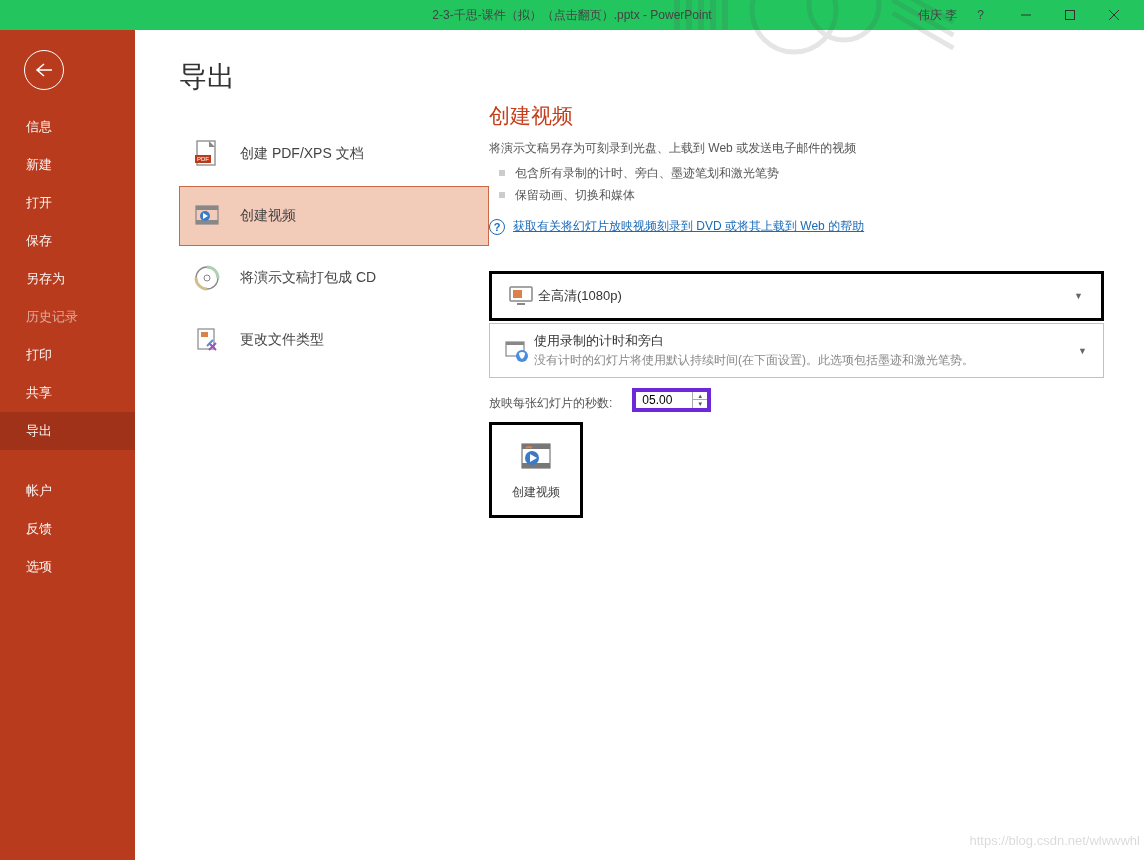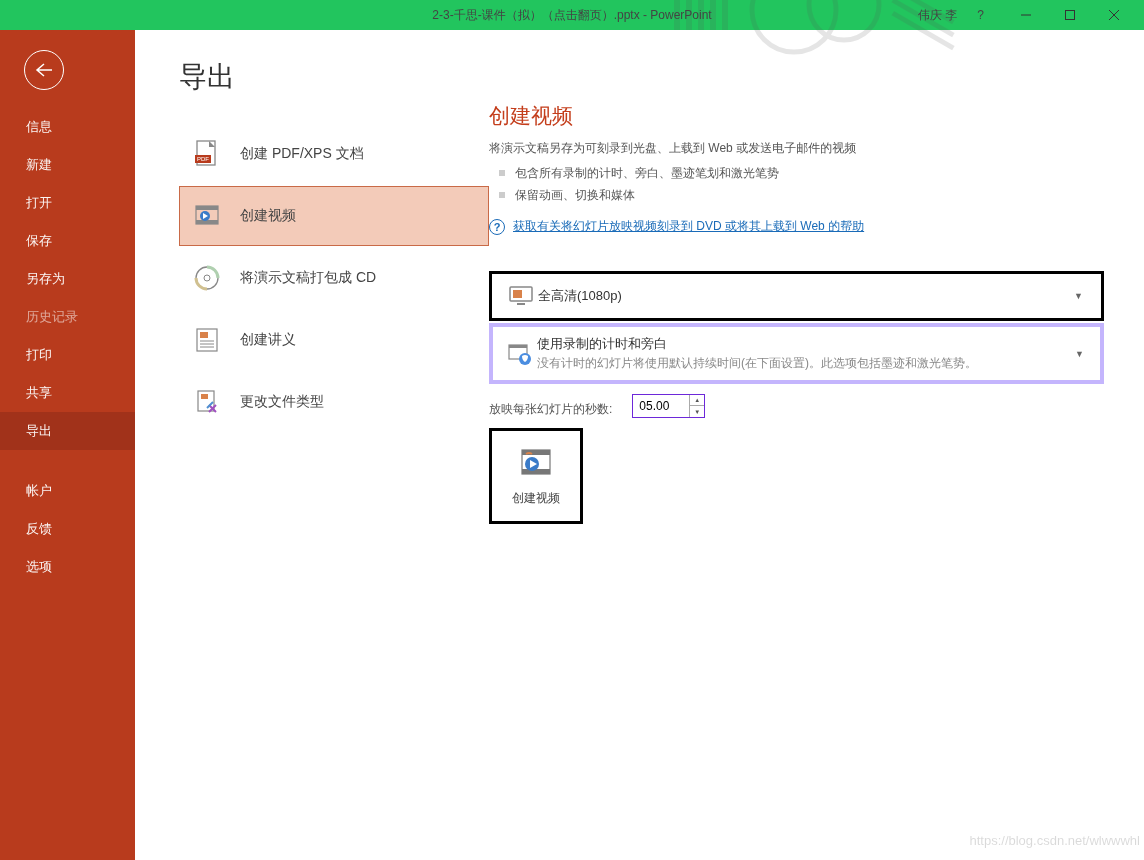--- a/index.html
+++ b/index.html
@@ -33,30 +33,30 @@
 .detail-col { flex: 1; padding-top: 44px; padding-left: 0; }
 .detail-title { font-size: 21px; color: #c43e1c; font-weight: 400; margin-bottom: 10px; }
 .detail-desc { font-size: 12px; color: #555; margin-bottom: 8px; }
 .bullet-row { display: flex; align-items: flex-start; gap: 10px; font-size: 12px; color: #555; margin: 5px 0 0 10px; }
 .bullet { width: 6px; height: 6px; background: #ccc; margin-top: 5px; flex-shrink: 0; }
 .help-row { display: flex; align-items: center; gap: 8px; margin-top: 14px; }
 .help-icon { width: 16px; height: 16px; border-radius: 50%; border: 1.5px solid #1a6bb8; color: #1a6bb8; font-size: 11px; display: flex; align-items: center; justify-content: center; font-weight: bold; }
 .help-link { font-size: 12px; color: #1a6bb8; text-decoration: underline; cursor: pointer; }
 
 .opt-box { border: 3px solid #000; margin-top: 36px; padding: 2px; }
-.opt-box.thin { border: 4px solid #c4b5fd; margin-top: 2px; padding: 0; }
+.opt-box.thin { border: 1px solid #c4b5fd; margin-top: 2px; padding: 0; }
 .dropdown { display: flex; align-items: center; padding: 8px 10px; cursor: pointer; position: relative; }
 .dropdown .dd-icon { width: 34px; display: flex; justify-content: center; }
 .dd-text { flex: 1; }
 .dd-title { font-size: 13px; color: #333; }
 .dd-sub { font-size: 12px; color: #888; margin-top: 2px; }
 .dd-arrow { font-size: 9px; color: #666; padding-right: 6px; }
 
 .seconds-row { display: flex; align-items: flex-end; gap: 20px; margin-top: 10px; font-size: 12px; color: #555; }
-.spinner { display: flex; align-items: stretch; border: 1px solid #6d28d9; height: 24px; }
+.spinner { display: flex; align-items: stretch; border: 4px solid #6d28d9; height: 24px; }
 .spinner input { border: none; width: 56px; padding: 0 6px; font-size: 12px; outline: none; }
 .spin-btns { display: flex; flex-direction: column; border-left: 1px solid #aaa; }
 .spin-btn { width: 14px; height: 11px; font-size: 6px; display: flex; align-items: center; justify-content: center; cursor: pointer; color: #555; }
 .spin-btn:first-child { border-bottom: 1px solid #aaa; }
 
 .create-btn-wrap { border: 3px solid #000; display: inline-block; margin-top: 10px; padding: 2px; }
 .create-btn { width: 84px; height: 86px; display: flex; flex-direction: column; align-items: center; justify-content: center; gap: 8px; cursor: pointer; background: #fff; }
 .create-btn-label { font-size: 12px; color: #444; }
 
 .watermark { position: absolute; bottom: 12px; right: 4px; font-size: 13px; color: rgba(0,0,0,0.15); font-family: sans-serif; }
@@ -168,32 +168,20 @@
                 <circle cx="14" cy="14" r="3" fill="none" stroke="#888"></circle>
                 <path d="M14 3 A11 11 0 0 1 25 14" stroke="#b0d0b0" stroke-width="3" fill="none"></path>
                 <path d="M14 25 A11 11 0 0 1 3 14" stroke="#d0c090" stroke-width="3" fill="none"></path>
               </svg>
             </div>
             <span class="export-label">将演示文稿打包成 CD</span>
           </div>
           <div class="export-item">
             <div class="export-icon">
               <svg width="28" height="28">
-                <rect x="4" y="3" width="20" height="22" fill="none" stroke="#888" stroke-width="1.2"></rect>
-                <rect x="7" y="6" width="8" height="6" fill="#d9824a"></rect>
-                <line x1="7" y1="15" x2="21" y2="15" stroke="#888"></line>
-                <line x1="7" y1="18" x2="21" y2="18" stroke="#888"></line>
-                <line x1="7" y1="21" x2="21" y2="21" stroke="#888"></line>
-              </svg>
-            </div>
-            <span class="export-label">创建讲义</span>
-          </div>
-          <div class="export-item">
-            <div class="export-icon">
-              <svg width="28" height="28">
                 <rect x="5" y="3" width="16" height="20" fill="none" stroke="#888" stroke-width="1.2"></rect>
                 <rect x="8" y="6" width="7" height="5" fill="#d9824a"></rect>
                 <path d="M16 17 L23 24 M23 17 L16 24" stroke="#a050c0" stroke-width="2"></path>
                 <path d="M14 20 L20 14" stroke="#5090d0" stroke-width="2"></path>
               </svg>
             </div>
             <span class="export-label">更改文件类型</span>
           </div>
         </div>
     </div>

